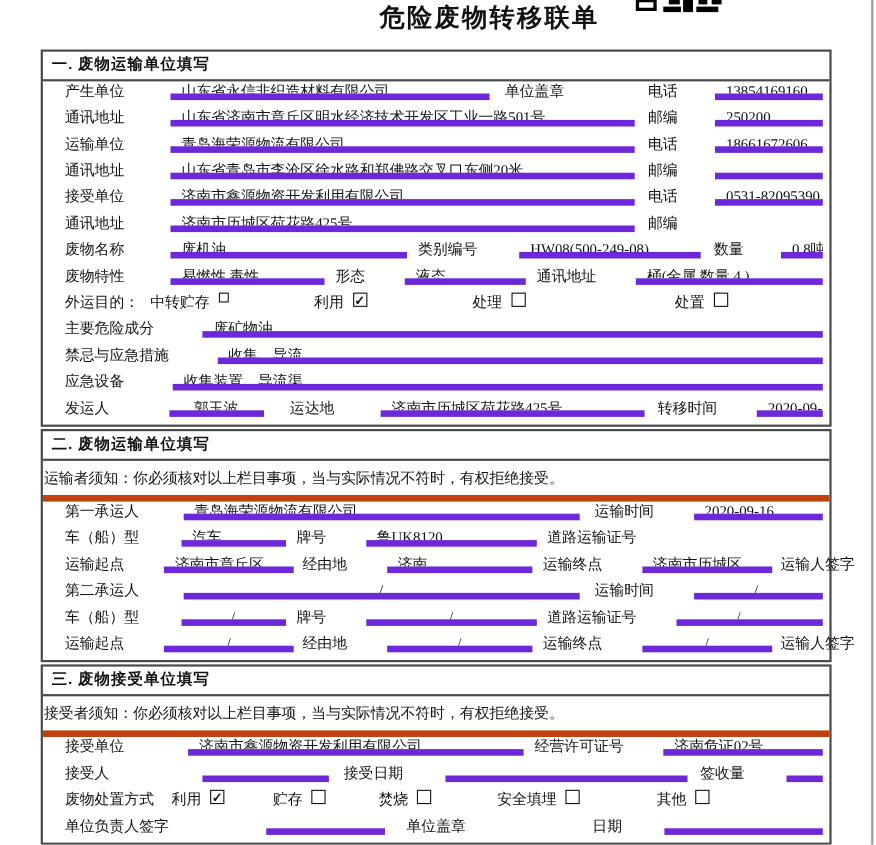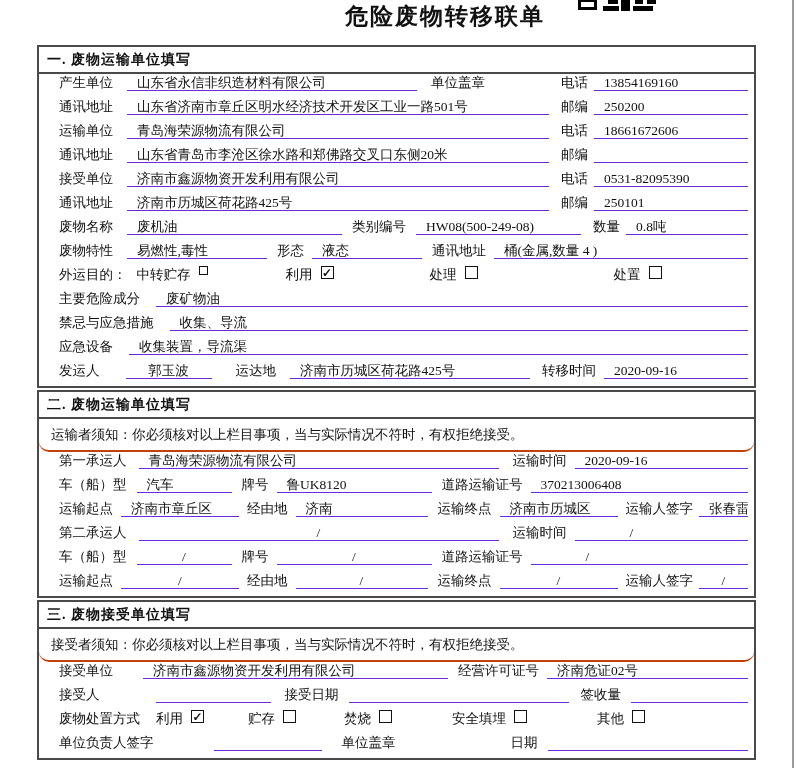--- a/index.html
+++ b/index.html
@@ -13,26 +13,26 @@
          font-weight:bold;transform:translateX(47px);letter-spacing:2px;}
   .qr{position:absolute;left:578px;top:0;width:78px;height:11px;}
   .qr i{position:absolute;background:#000;}
   .qr .sq{left:0;top:0;width:13px;height:5px;background:transparent;border:3px solid #000;border-top-width:2px;}
   
   .form{position:absolute;left:37px;top:45px;width:719px;font-size:13.5px;}
   .sec{border:2px solid #4a4a4a;background:#fff;}
   .sec + .sec{margin-top:2px;}
   .sec-title{font-weight:bold;font-size:14px;height:25px;line-height:25px;
              padding-left:8px;border-bottom:2px solid #4a4a4a;letter-spacing:1px;}
-  .note{height:31px;line-height:31px;padding-left:12px;border-bottom:2px solid #c2410c;white-space:nowrap;border-radius:10px;}
+  .note{height:31px;line-height:31px;padding-left:1px;border-bottom:6px solid #c2410c;white-space:nowrap;}
   .row{display:flex;align-items:flex-start;height:24px;padding:0 6px 3px 20px;box-sizing:border-box;}
   .l{flex:none;white-space:nowrap;}
   .g{flex:none;display:inline-block;height:1px;}
-  .u{flex:none;border-bottom:1px solid #6d28d9;white-space:nowrap;overflow:hidden;
-     height:17px;line-height:17px;padding:0 2px 0 10px;box-sizing:border-box;}
+  .u{flex:none;border-bottom:6px solid #6d28d9;white-space:nowrap;overflow:hidden;
+     height:17px;line-height:17px;padding:0 2px 0 10px;box-sizing:border-box;margin-left:28px;}
   .u.grow{flex:1;}
   .u.ctr{text-align:center;padding:0;}
   .u.ind{padding-left:55px;}
   .cb{flex:none;width:13px;height:13px;border:1px solid #111;margin:0 0 2px 8px;
       font-size:12px;line-height:13px;text-align:center;font-weight:bold;box-sizing:border-box;}
   .cb.sm{width:9px;height:9px;margin-bottom:3px;}
   .footer{margin-top:7px;font-size:13.5px;padding-left:6px;white-space:nowrap;}
 </style>
 </head>
 <body>
@@ -111,21 +111,20 @@
         <span class="u grow">0531-82095390</span>
       </div>
 
       <div class="row">
         <span class="l">通讯地址</span>
           <i class="g" style="width:14px"></i>
         <span class="u" style="width:422px">济南市历城区荷花路425号</span>
           <i class="g" style="width:12px"></i>
         <span class="l">邮编</span>
           <i class="g" style="width:6px"></i>
-        <span class="u grow">250101</span>
       </div>
 
       <div class="row">
         <span class="l">废物名称</span>
           <i class="g" style="width:14px"></i>
         <span class="u" style="width:215px">废机油</span>
           <i class="g" style="width:10px"></i>
         <span class="l">类别编号</span>
           <i class="g" style="width:10px"></i>
         <span class="u" style="width:165px">HW08(500-249-08)</span>
@@ -216,21 +215,20 @@
         <span class="l">车（船）型</span>
           <i class="g" style="width:10px"></i>
         <span class="u" style="width:95px">汽车</span>
           <i class="g" style="width:10px"></i>
         <span class="l">牌号</span>
           <i class="g" style="width:8px"></i>
         <span class="u" style="width:155px">鲁UK8120</span>
           <i class="g" style="width:10px"></i>
         <span class="l">道路运输证号</span>
           <i class="g" style="width:8px"></i>
-        <span class="u grow">370213006408</span>
       </div>
 
       <div class="row">
         <span class="l">运输起点</span>
           <i class="g" style="width:8px"></i>
         <span class="u" style="width:118px">济南市章丘区</span>
           <i class="g" style="width:8px"></i>
         <span class="l">经由地</span>
           <i class="g" style="width:8px"></i>
         <span class="u" style="width:132px">济南</span>

